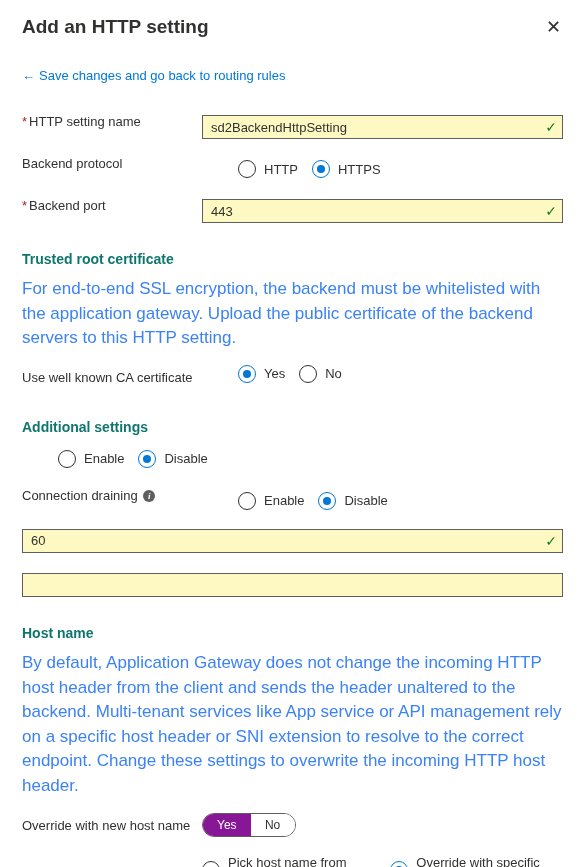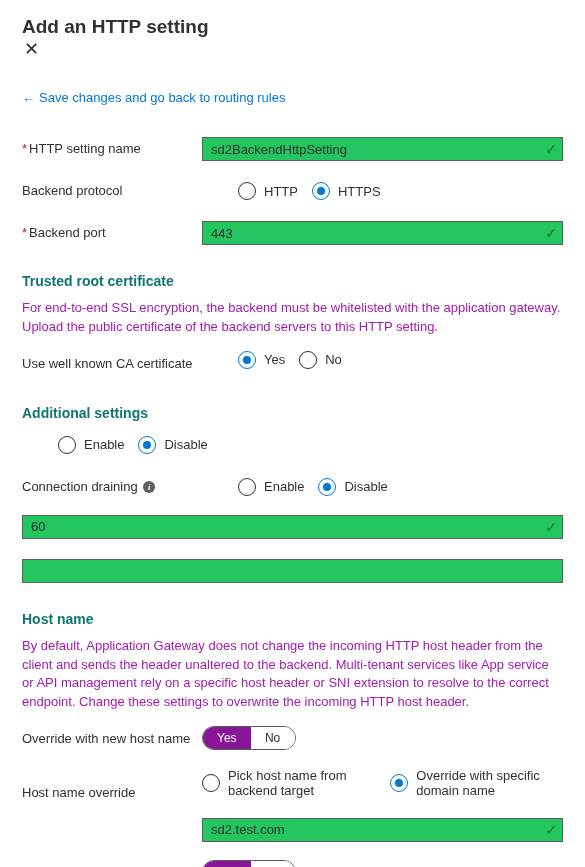--- a/index.html
+++ b/index.html
@@ -16,21 +16,20 @@
 
   .panel {
     padding: 16px 22px 0 22px;
   }
 
   .header {
     display: flex;
     align-items: flex-start;
     justify-content: space-between;
     margin-bottom: 30px;
-    flex-direction: column;
   }
 
   .header h1 {
     font-size: 19px;
     font-weight: 600;
     margin: 0;
     color: #323130;
   }
 
   .close-btn {
@@ -49,21 +48,20 @@
     margin-bottom: 30px;
     cursor: pointer;
     text-decoration: none;
   }
   .back-link .arrow {
     margin-right: 4px;
   }
 
   .form-row {
     display: flex;
-    align-items: center;
     margin-bottom: 14px;
     min-height: 28px;
   }
 
   .form-row.align-top {
     align-items: flex-start;
   }
   .form-row.align-top .form-label {
     padding-top: 4px;
   }
@@ -95,21 +93,21 @@
   }
 
   .text-input {
     width: 100%;
     height: 24px;
     border: 1px solid #605e5c;
     padding: 2px 28px 2px 8px;
     font-size: 13px;
     font-family: inherit;
     color: #323130;
-    background: #22c55e;
+    background: #fef9c3;
     outline: none;
     position: relative;
   }
 
   .input-wrap {
     position: relative;
     width: 100%;
   }
   .input-wrap .check {
     position: absolute;
@@ -162,22 +160,22 @@
   }
 
   .section-heading {
     font-size: 14px;
     font-weight: 600;
     color: #0f766e;
     margin: 26px 0 10px 0;
   }
 
   .section-desc {
-    font-size: 13px;
-    color: #a21caf;
+    font-size: 17px;
+    color: #3b82f6;
     line-height: 1.45;
     margin: 0 0 14px 0;
   }
 
   .info-icon {
     display: inline-flex;
     width: 12px;
     height: 12px;
     border-radius: 50%;
     background: #605e5c;

